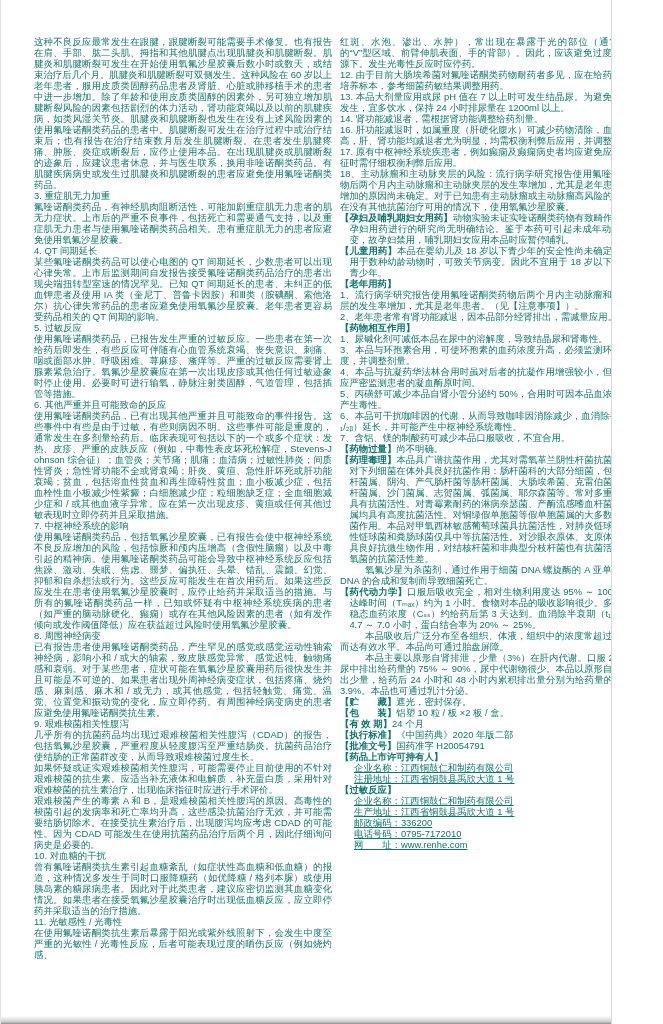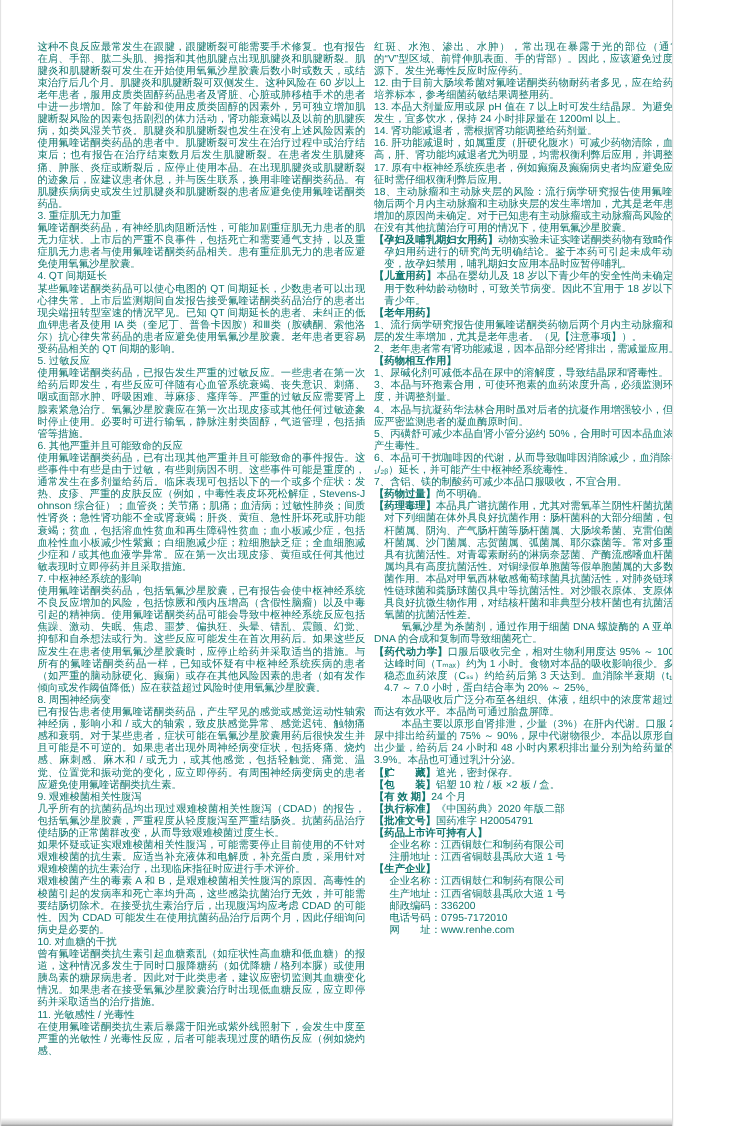--- a/index.html
+++ b/index.html
@@ -22,21 +22,21 @@
     line-height: 11px;
     text-align: justify;
     text-justify: inter-ideograph;
     word-break: break-all;
   }
   .col-left  { left: 33px;  width: 298px; }
   .col-right { left: 339px; width: 310px; }
   .col p { margin: 0; padding: 0; }
   .col p.hang { padding-left: 9.4px; text-indent: -9.4px; }
   .col p.ind  { text-indent: 25px; }
-  .col p.addr { padding-left: 14px; }
+  .col p.addr { padding-left: 14px; text-decoration: underline; }
   .col b.lbl  { font-weight: bold; }
   .bottom-edge {
     position: absolute;
     left: 0; right: 0; bottom: 0;
     height: 8px;
     background: linear-gradient(180deg, #ffffff 0%, #cfcfcf 70%, #8f8f8f 100%);
   }
 </style>
 </head>
 <body>
@@ -92,21 +92,21 @@
       <p class="ind"><span>本品吸收后广泛分布至各组织、体液，组织中的浓度常超过血药浓度而达有效水平。本品尚可通过胎盘屏障。</span></p>
       <p class="ind"><span>本品主要以原形自肾排泄，少量（3%）在肝内代谢。口服 24 小时内尿中排出给药量的 75% ～ 90%，尿中代谢物很少。本品以原形自粪便中排出少量，给药后 24 小时和 48 小时内累积排出量分别为给药量的 1.6% 和 3.9%。本品也可通过乳汁分泌。</span></p>
       <p class="hang"><b class="lbl">【贮　　藏】</b><span>遮光，密封保存。</span></p>
       <p class="hang"><b class="lbl">【包　　装】</b><span>铝塑 10 粒 / 板 ×2 板 / 盒。</span></p>
       <p class="hang"><b class="lbl">【有 效 期】</b><span>24 个月</span></p>
       <p class="hang"><b class="lbl">【执行标准】</b><span>《中国药典》2020 年版二部</span></p>
       <p class="hang"><b class="lbl">【批准文号】</b><span>国药准字 H20054791</span></p>
       <p class="hang"><b class="lbl">【药品上市许可持有人】</b></p>
       <p class="addr"><span>企业名称：江西铜鼓仁和制药有限公司</span></p>
       <p class="addr"><span>注册地址：江西省铜鼓县禹欣大道 1 号</span></p>
-      <p class="hang"><b class="lbl">【生产企业】</b></p>
+      <p class="hang"><b class="lbl">【过敏反应】</b></p>
       <p class="addr"><span>企业名称：江西铜鼓仁和制药有限公司</span></p>
       <p class="addr"><span>生产地址：江西省铜鼓县禹欣大道 1 号</span></p>
       <p class="addr"><span>邮政编码：336200</span></p>
       <p class="addr"><span>电话号码：0795-7172010</span></p>
       <p class="addr"><span>网　　址：www.renhe.com</span></p>
     </div>
   <div class="bottom-edge"></div>
 </div>
 
 </body></html>

